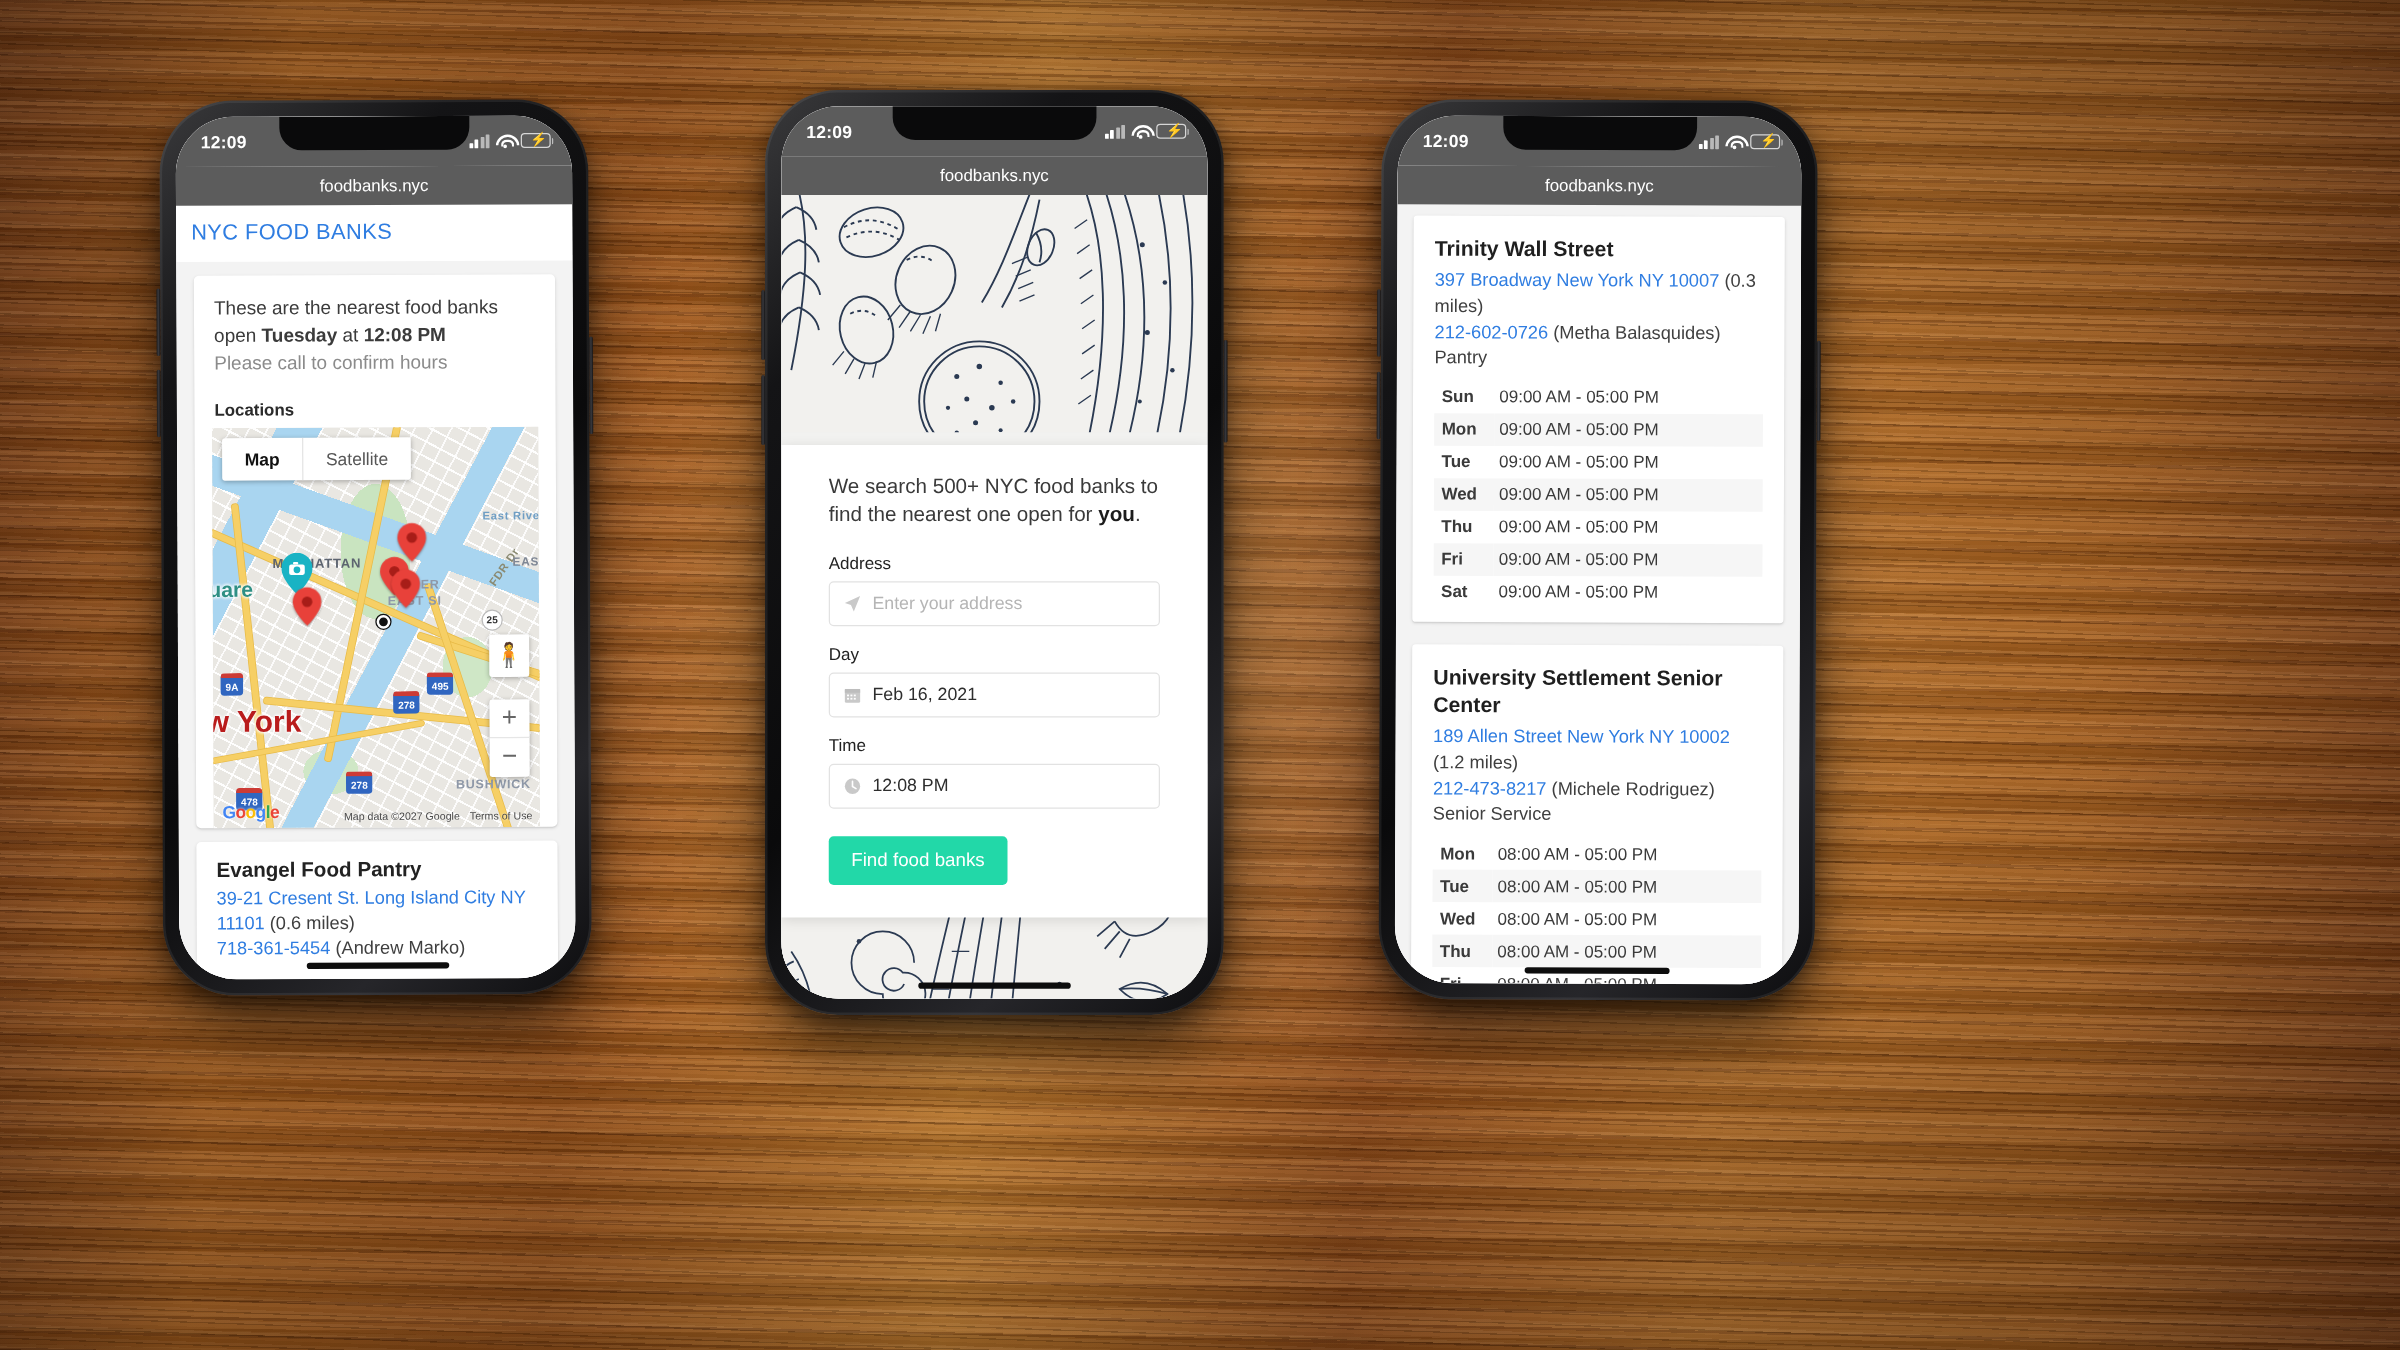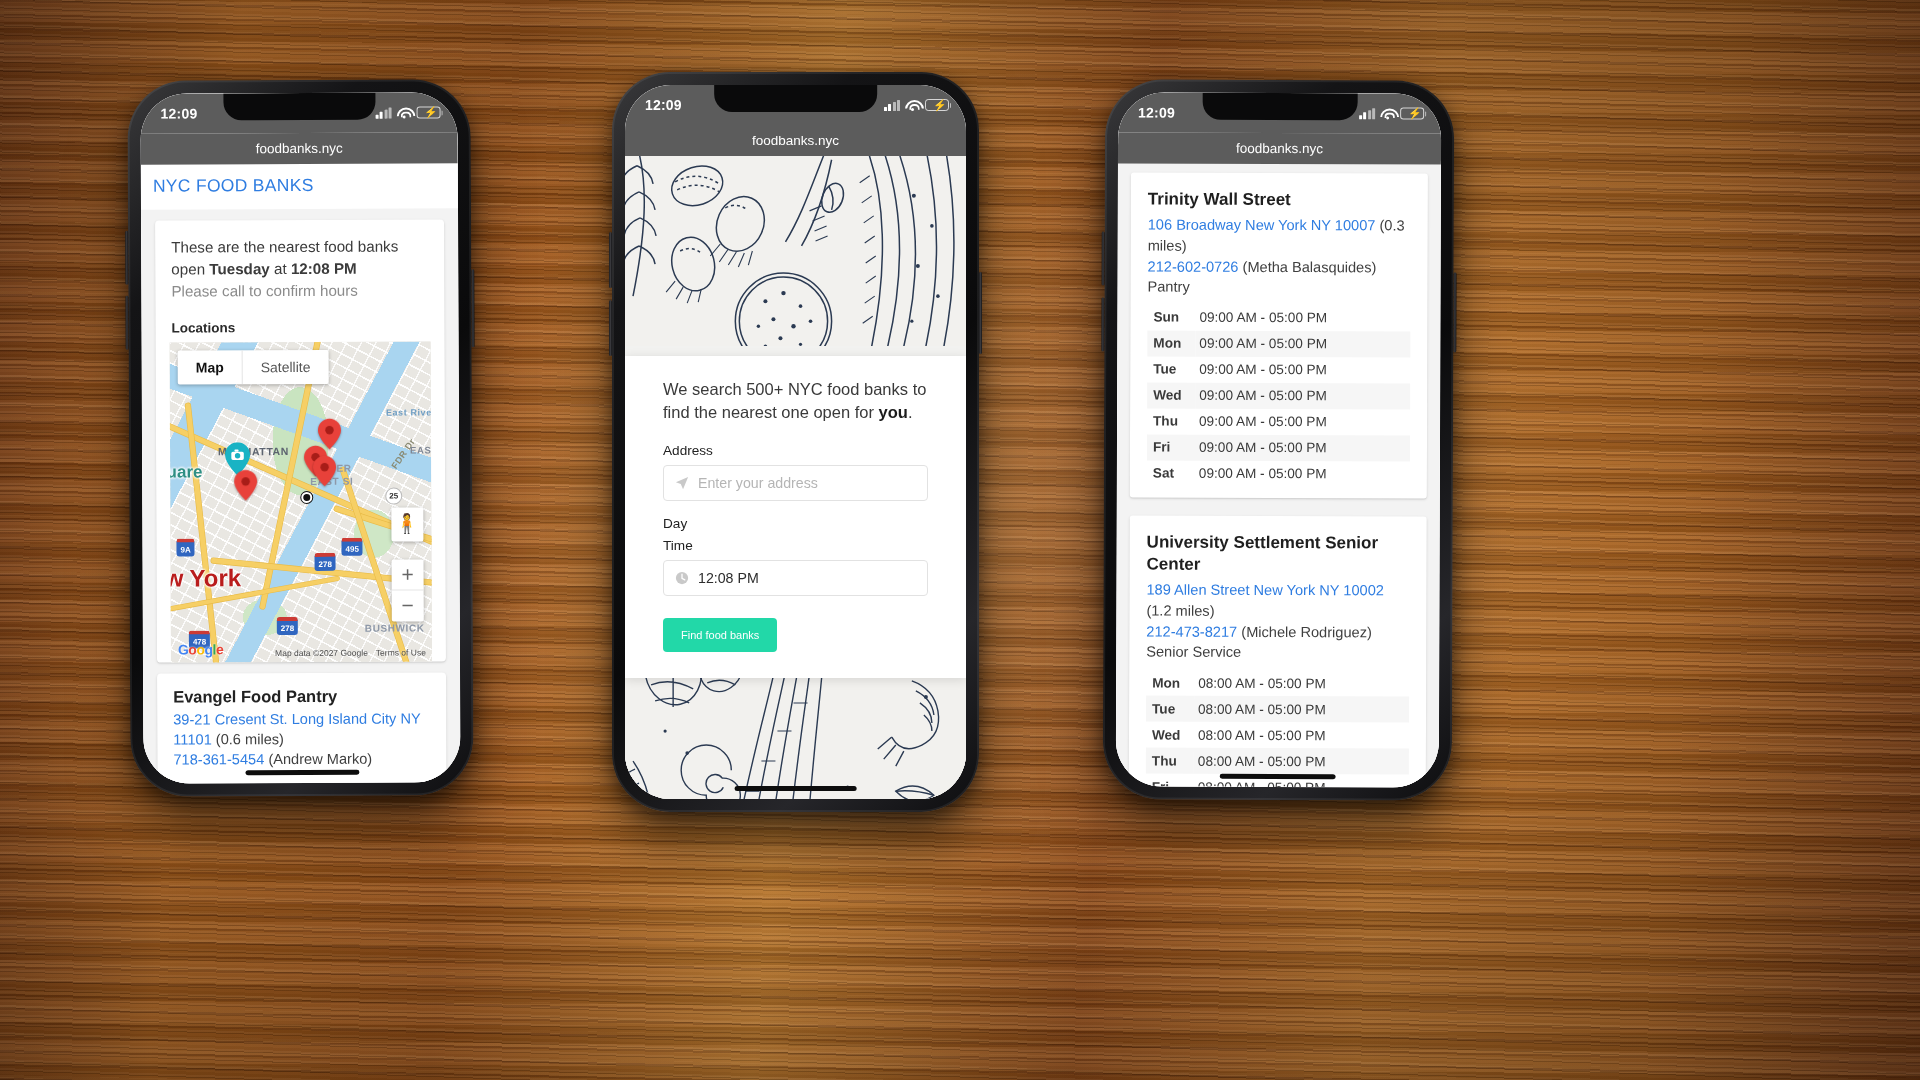--- a/index.html
+++ b/index.html
@@ -321,21 +321,21 @@
     margin-bottom: 15px;
     background: #fff;
   }
   .field .ficon { width: 19px; color: #c3c3c3; font-size: 14px; display:flex; align-items:center; }
   .field .ftext { font-size: 14.2px; color: #2d2d2d; margin-left: 4px; }
   .field .ftext.ph { color: #b5b5b5; }
   .findbtn {
     display: inline-block;
     background: #22d8a8;
     color: #fff;
-    font-size: 11px;
+    font-size: 15px;
     border: none;
     border-radius: 4px;
     padding: 11px 18px;
     margin-top: 7px;
     cursor: pointer;
   }
   .home-ind {
     position: absolute; bottom: 8px; left: 50%; transform: translateX(-50%);
     width: 36%; height: 5px; border-radius: 3px; background: #0d0d0d;
     z-index: 9;
@@ -654,20 +654,37 @@
           <div class="field">
             <span class="ficon">
               <svg width="14" height="14" viewBox="0 0 16 16">
                   <path d="M15 1L1 7.2l5.6 1.9L9.2 15z" fill="#c9c9c9"></path>
                 </svg>
             </span>
             <span class="ftext ph">Enter your address</span>
           </div>
 
           <div class="fieldlabel">Day</div>
+          <div class="field">
+            <span class="ficon">
+              <svg width="14" height="14" viewBox="0 0 16 16">
+                  <rect x="1" y="2.5" width="14" height="12.5" rx="1.4" fill="#c9c9c9"></rect>
+                  <rect x="1" y="2.5" width="14" height="3.4" fill="#bdbdbd"></rect>
+                  <g fill="#fff">
+                    <rect x="3" y="7.6" width="1.8" height="1.6"></rect>
+                    <rect x="6.1" y="7.6" width="1.8" height="1.6"></rect>
+                    <rect x="9.2" y="7.6" width="1.8" height="1.6"></rect>
+                    <rect x="3" y="10.6" width="1.8" height="1.6"></rect>
+                    <rect x="6.1" y="10.6" width="1.8" height="1.6"></rect>
+                    <rect x="9.2" y="10.6" width="1.8" height="1.6"></rect>
+                  </g>
+                </svg>
+            </span>
+            <span class="ftext">Feb 16, 2021</span>
+          </div>
 
           <div class="fieldlabel">Time</div>
           <div class="field">
             <span class="ficon">
               <svg width="14" height="14" viewBox="0 0 16 16">
                   <circle cx="8" cy="8" r="7" fill="#c9c9c9"></circle>
                   <path d="M8 3.6v4.7l3.2 1.9" stroke="#fff" stroke-width="1.5" fill="none" stroke-linecap="round"></path>
                 </svg>
             </span>
             <span class="ftext">12:08 PM</span>
@@ -707,21 +724,21 @@
       </div>
       <div class="urlbar">
         <span>foodbanks.nyc</span>
       </div>
 
       <div class="p3-body">
 
         <div class="p3-card">
           <div class="p3-name">Trinity Wall Street</div>
           <div class="p3-line">
-            <span style="color:#2f7de1">106 Broadway New York NY 10007</span>
+            <span style="color:#2f7de1">397 Broadway New York NY 10007</span>
             <span style="color:#3f3f3f">(0.3 miles)</span>
           </div>
           <div class="p3-line">
             <span style="color:#2f7de1">212-602-0726</span>
             <span style="color:#3f3f3f">(Metha Balasquides)</span>
           </div>
           <div class="p3-line" style="color:#3f3f3f">Pantry</div>
           <table class="hours">
             <tbody>
               <tr>

